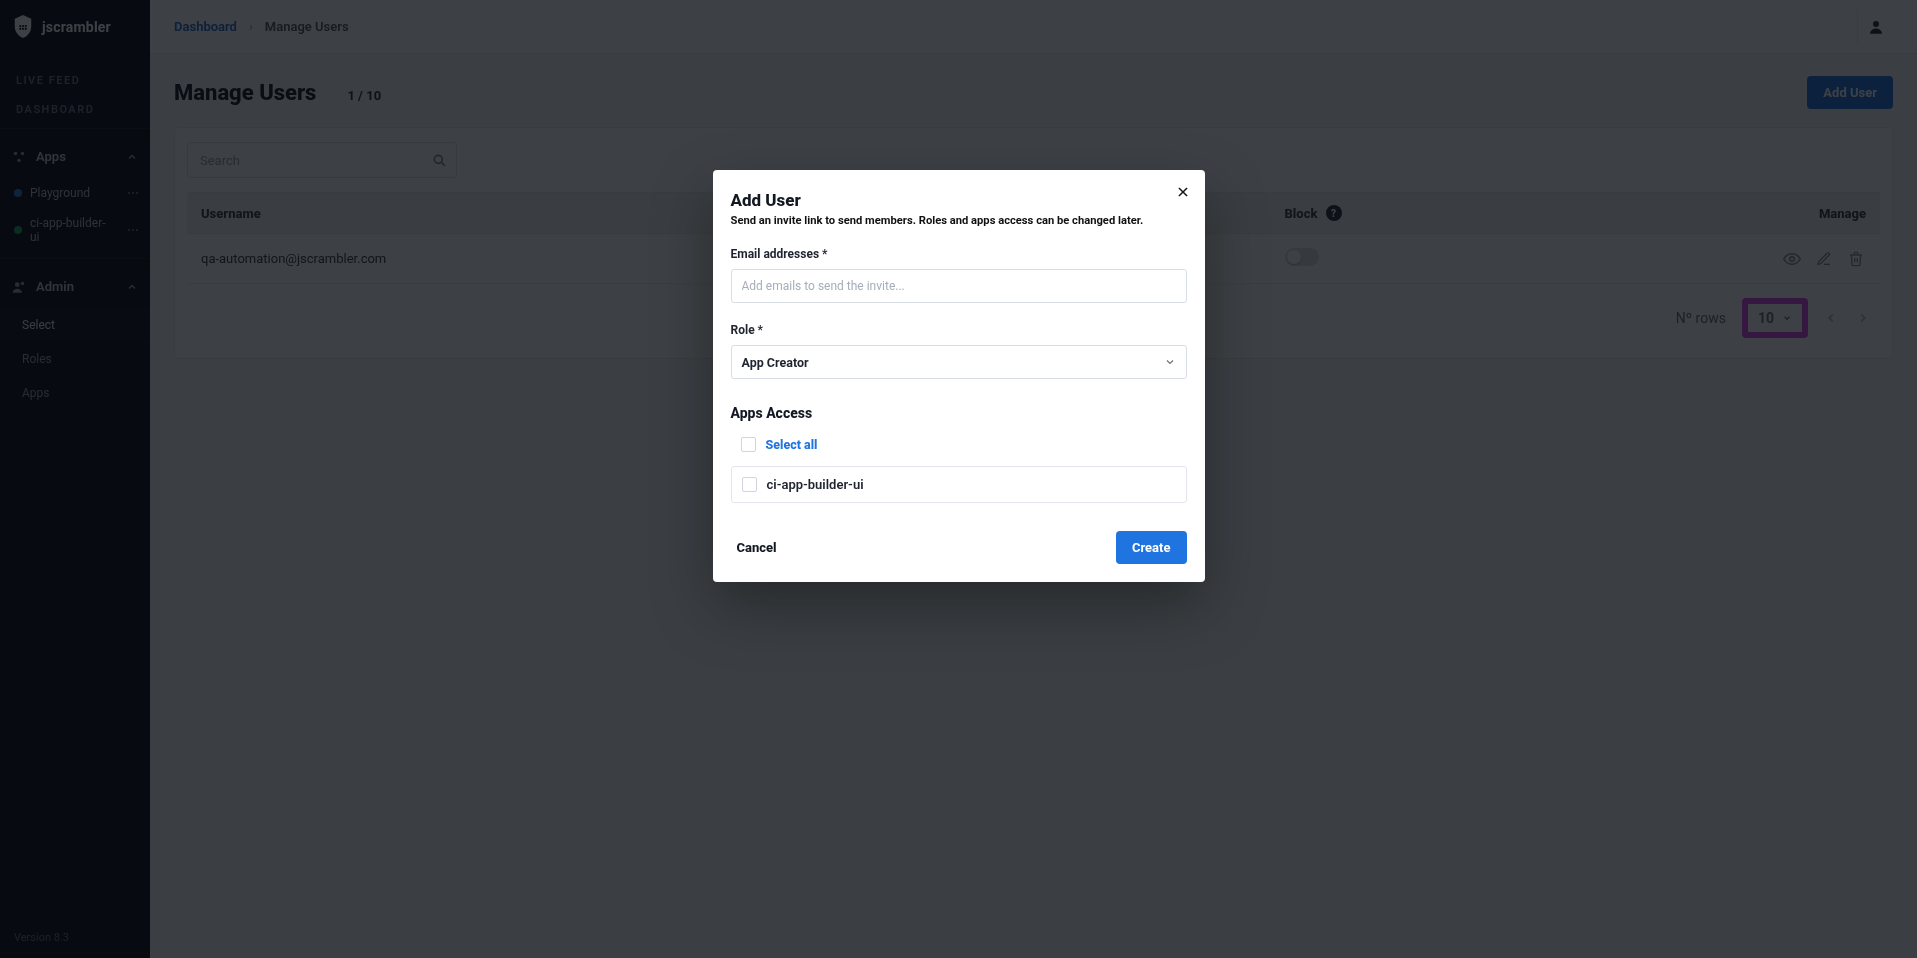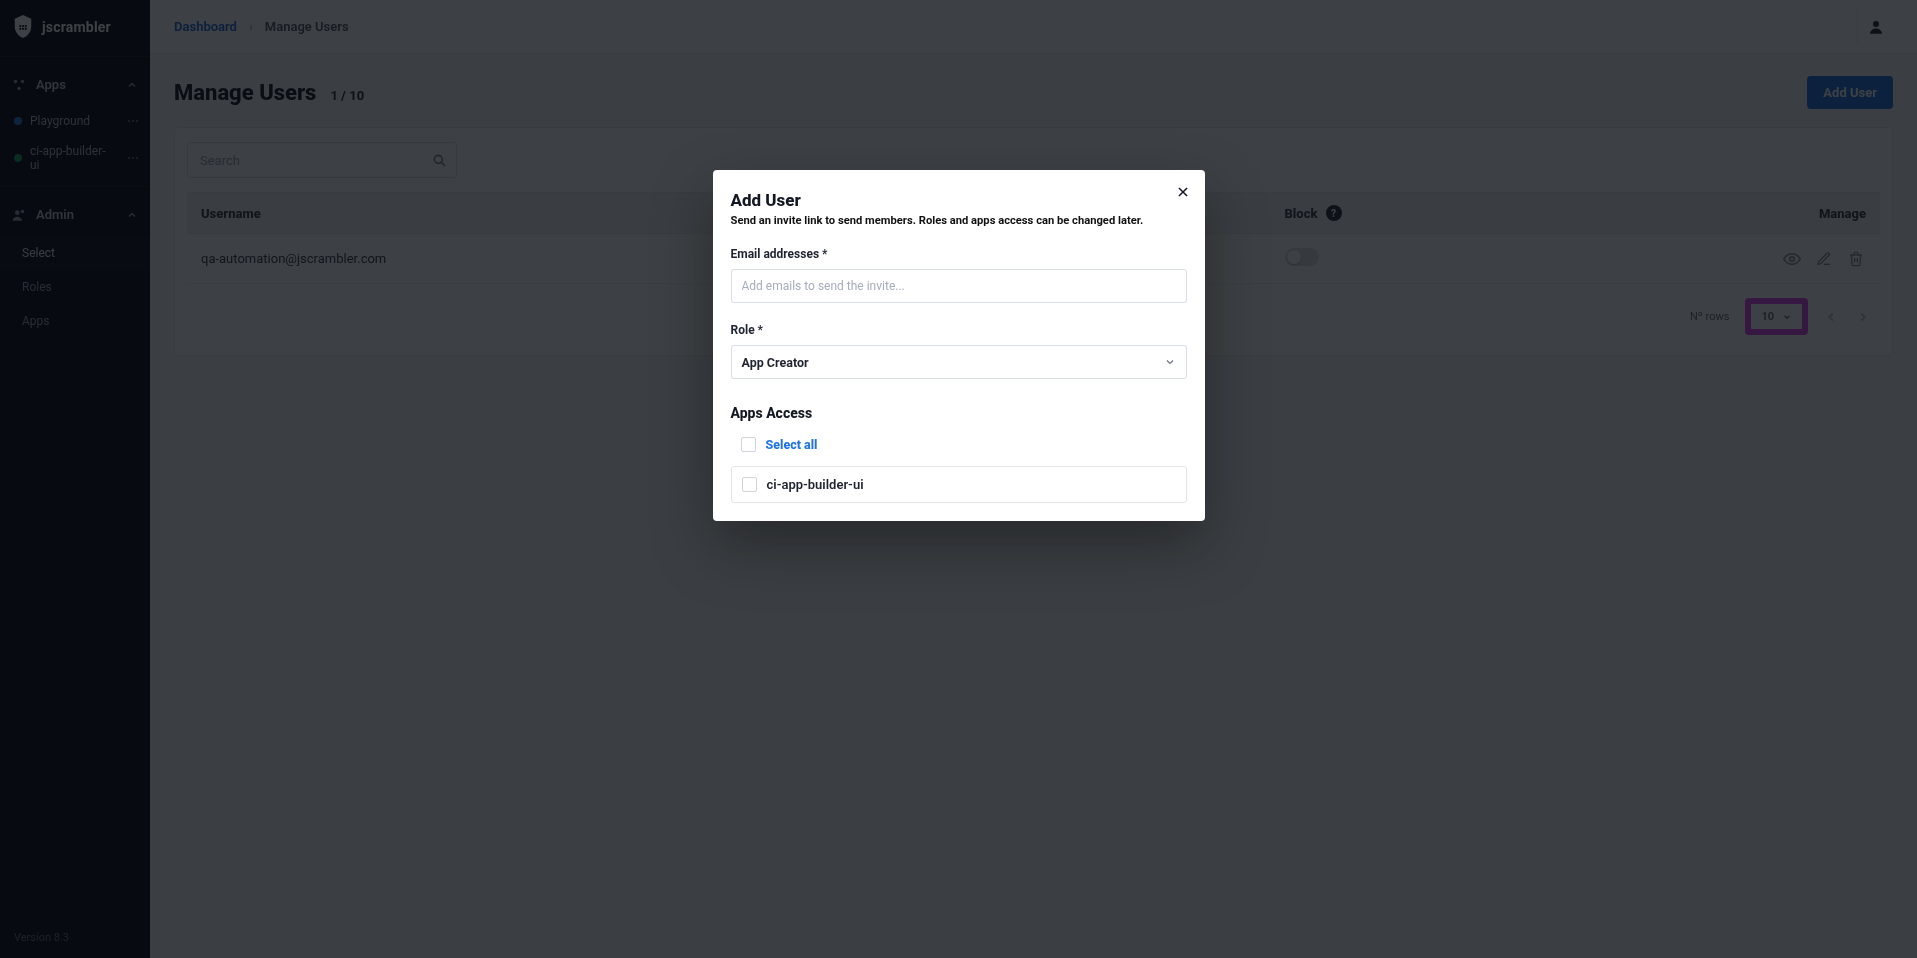--- a/index.html
+++ b/index.html
@@ -29,41 +29,41 @@
   .crumbs { display:flex; align-items:center; gap:12px; font-size:13px; }
   .crumb-link { color:#2269d4; font-weight:600; cursor:pointer; }
   .crumb-sep { color:#9aa1b1; }
   .crumb-current { color:#525a69; font-weight:600; }
   .profile-btn { width:36px; height:36px; display:flex; align-items:center; justify-content:center; border-left:1px solid #eceef2; margin-left:8px; cursor:pointer; }
 
   .content { padding:22px 24px; flex:1; overflow:auto; }
   .page-head { display:flex; align-items:center; justify-content:space-between; margin-bottom:18px; }
   .page-title-wrap { display:flex; align-items:baseline; gap:14px; }
   .page-title { font-size:22px; font-weight:800; color:#171a21; }
-  .page-count { font-size:13px; font-weight:700; color:#2a2f3a; }
+  .page-count { font-size:13px; font-weight:700; color:#2a2f3a;margin-left:17px; }
   .btn-primary { background:#1f74e0; color:#fff; border:0; border-radius:4px; padding:9px 16px; font-weight:700; font-size:13px; cursor:pointer; }
 
   .card { background:#fff; border:1px solid #e8eaee; border-radius:4px; }
   .card-inner { padding:14px 12px 18px 12px; }
   .search-wrap { position:relative; width:270px; }
   .search-input { width:100%; height:36px; border:1px solid #dfe2e8; border-radius:3px; padding:0 36px 0 12px; font-size:13px; color:#333; background:#fff; }
   .search-input::placeholder { color:#9aa1b1; }
   .search-icon { position:absolute; right:10px; top:50%; transform:translateY(-50%); color:#7f8797; }
 
   table.users { width:100%; border-collapse:collapse; margin-top:14px; font-size:13px; }
   table.users thead th { text-align:left; padding:12px 14px; background:#f1f2f4; color:#3a3f49; font-weight:800; border-top:1px solid #e8eaee; border-bottom:1px solid #e8eaee; }
   table.users tbody td { padding:14px 14px; border-bottom:1px solid #eef0f3; color:#3a3f49; }
   .th-block { display:flex; align-items:center; gap:8px; justify-content:flex-start; }
   .help-badge { width:16px; height:16px; border-radius:50%; background:#2a2f3a; color:#fff; display:inline-flex; align-items:center; justify-content:center; font-size:10px; font-weight:800; }
   .toggle { width:34px; height:18px; border-radius:10px; background:#dfe2e8; position:relative; cursor:pointer; display:inline-block; }
   .toggle .knob { position:absolute; top:2px; left:2px; width:14px; height:14px; background:#fff; border-radius:50%; box-shadow:0 1px 2px rgba(0,0,0,.2); }
   .row-actions { display:flex; align-items:center; gap:12px; justify-content:flex-end; }
   .icon-btn { width:20px; height:20px; display:inline-flex; align-items:center; justify-content:center; color:#7f8797; cursor:pointer; }
 
-  .table-footer { display:flex; align-items:center; justify-content:flex-end; gap:16px; padding:14px 10px 2px 10px; color:#6b7280; font-size:11px; }
+  .table-footer { display:flex; align-items:center; justify-content:flex-end; gap:16px; padding:14px 10px 2px 10px; color:#6b7280; font-size:14px; }
   .rows-select { display:inline-flex; align-items:center; gap:8px; padding:6px 10px; border:6px solid #d946ef; border-radius:4px; background:#fff; cursor:pointer; font-weight:700; }
   .pager { display:flex; align-items:center; gap:18px; }
   .pager .nav { color:#b4bac6; cursor:pointer; }
 
   
   .overlay { position:fixed; inset:0; background:rgba(7,10,16,.78); display:flex; align-items:flex-start; justify-content:center; padding-top:170px; }
   .modal { width:492px; background:#fff; border-radius:4px; box-shadow:0 24px 60px rgba(0,0,0,.35); padding:20px 18px 18px 18px; position:relative; }
   .modal-close { position:absolute; top:10px; right:10px; width:24px; height:24px; display:flex; align-items:center; justify-content:center; cursor:pointer; color:#2a2f3a; }
   .modal-title { font-size:17px; font-weight:800; color:#121722; }
   .modal-sub { font-size:11.2px; color:#111; font-weight:700; margin-top:4px; }
@@ -97,20 +97,24 @@
           <circle cx="12" cy="13" r="1.2" fill="#0a0d14"></circle>
           <circle cx="15" cy="13" r="1.2" fill="#0a0d14"></circle>
           <circle cx="9" cy="16" r="1.2" fill="#0a0d14"></circle>
           <circle cx="12" cy="16" r="1.2" fill="#0a0d14"></circle>
           <circle cx="15" cy="16" r="1.2" fill="#0a0d14"></circle>
         </svg>
     </span>
     <span class="brand-name">jscrambler</span>
   </div>
 
+  <nav class="nav-section">
+    <a class="nav-link">LIVE FEED</a>
+    <a class="nav-link">DASHBOARD</a>
+  </nav>
 
   <div class="nav-group">
     <div class="nav-group-header">
       <span class="lead">
         <span aria-hidden="true">
           <svg width="14" height="14" viewBox="0 0 24 24" fill="#9aa1b1">
               <circle cx="6" cy="6" r="3"></circle>
               <circle cx="18" cy="6" r="3"></circle>
               <circle cx="12" cy="18" r="3"></circle>
             </svg>
@@ -324,14 +328,18 @@
     <div class="check-line" style="padding-left:10px;">
       <span class="chk"></span>
       <span class="select-all-label">Select all</span>
     </div>
 
     <div class="app-row">
       <span class="chk"></span>
       <span class="app-row-text">ci-app-builder-ui</span>
     </div>
 
+    <div class="modal-actions">
+      <button class="btn-text">Cancel</button>
+      <button class="btn-primary">Create</button>
+    </div>
   </div>
 </div>
 
 </body></html>

